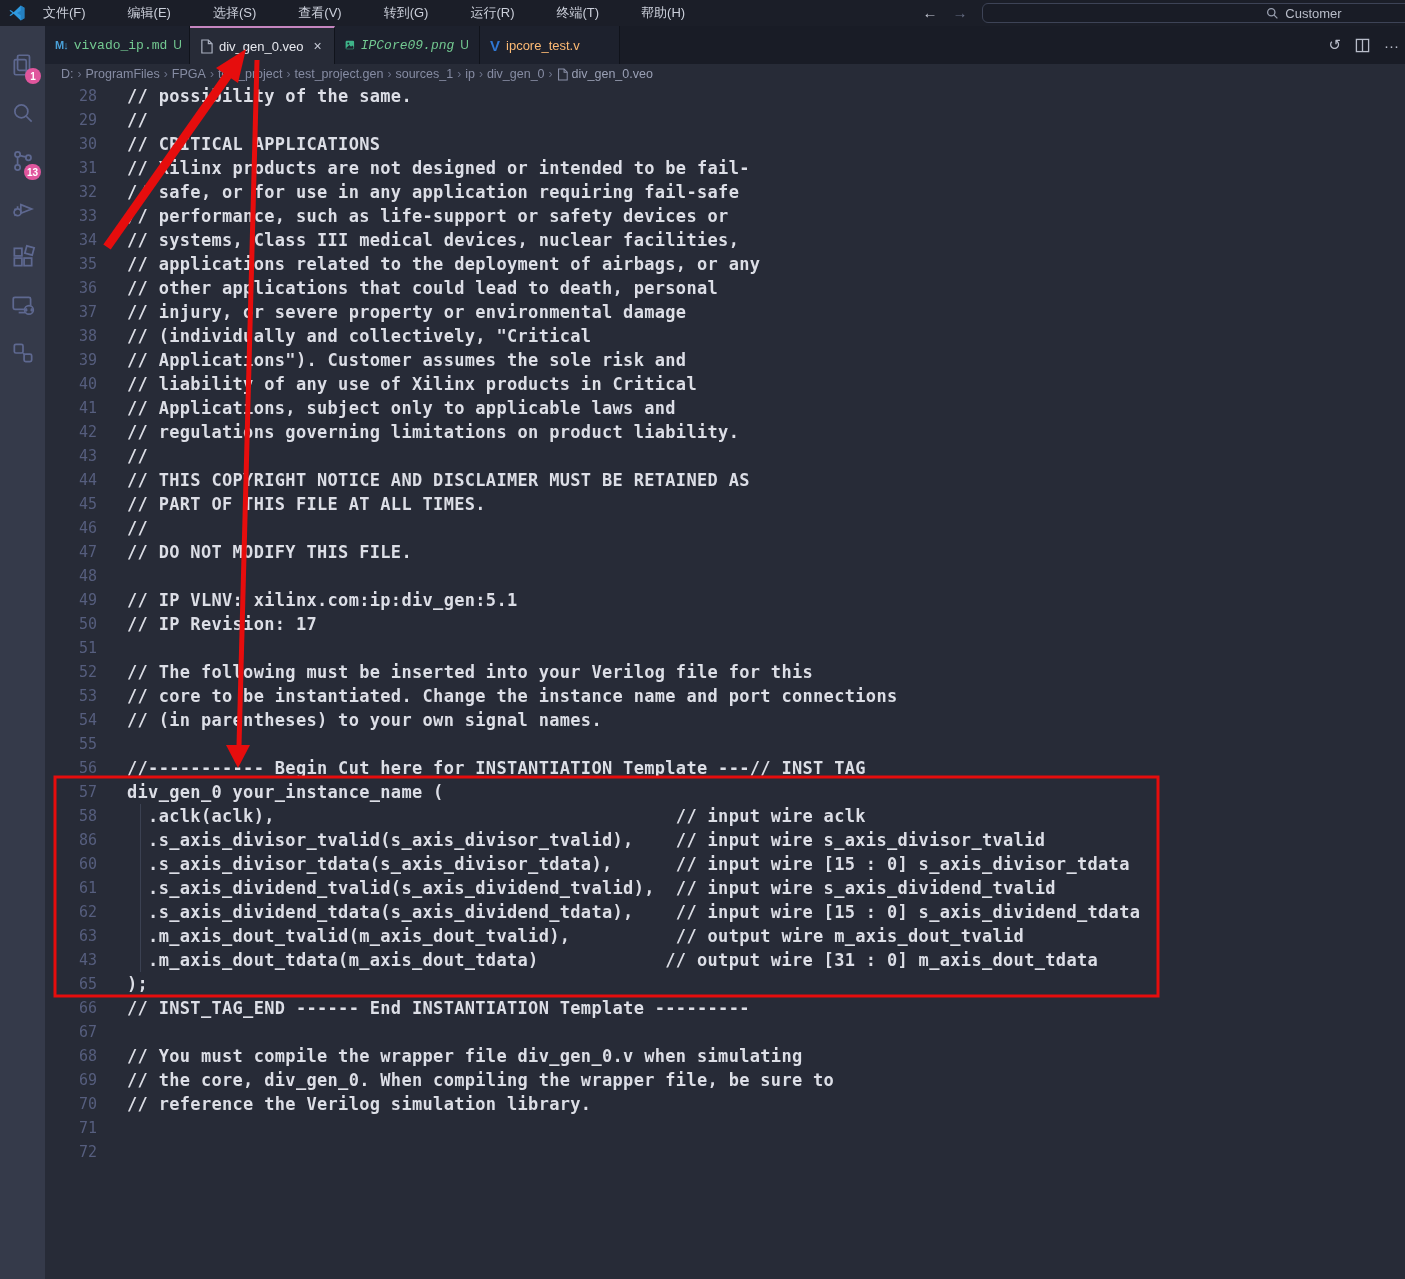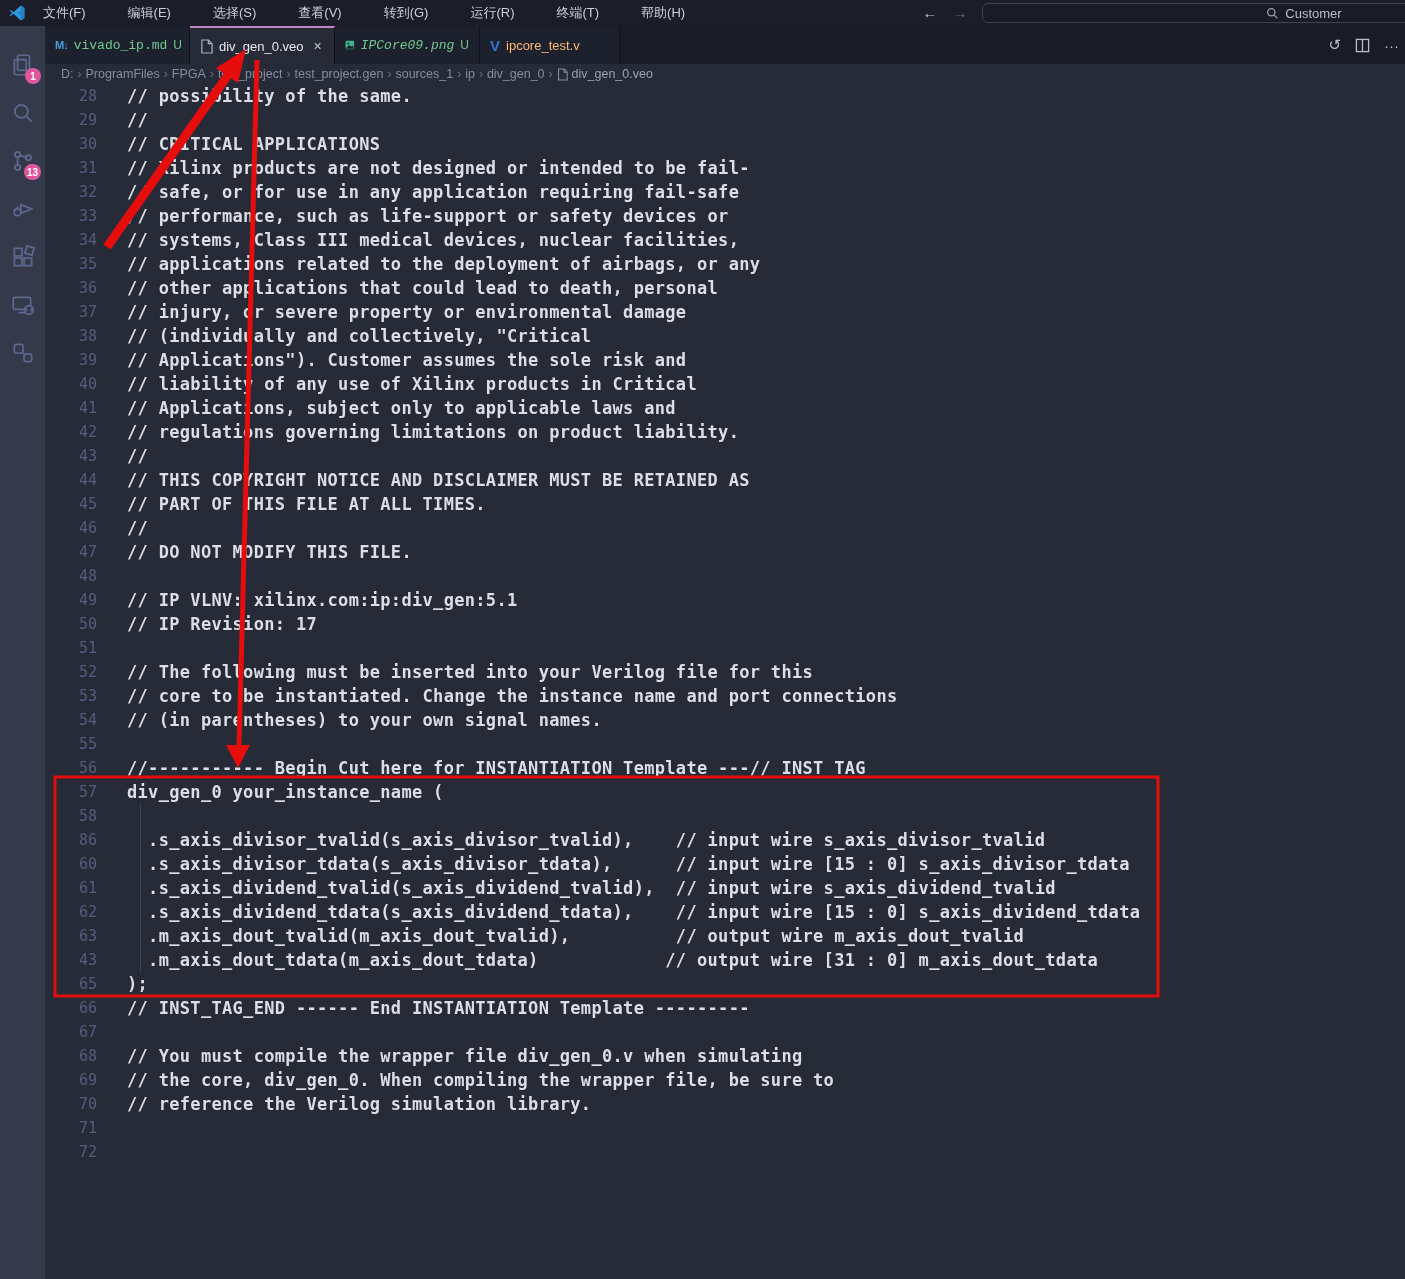--- a/index.html
+++ b/index.html
@@ -346,20 +346,21 @@
     <span class="code">//----------- Begin Cut here for INSTANTIATION Template ---// INST_TAG</span>
   </div>
 
   <div class="line">
     <span class="ln">57</span>
     <span class="code">div_gen_0 your_instance_name (</span>
   </div>
 
   <div class="line">
     <span class="ln">58</span>
+    <span class="code">  .aclk(aclk),                                      // input wire aclk</span>
   </div>
 
   <div class="line">
     <span class="ln">86</span>
     <span class="code">  .s_axis_divisor_tvalid(s_axis_divisor_tvalid),    // input wire s_axis_divisor_tvalid</span>
   </div>
 
   <div class="line">
     <span class="ln">60</span>
     <span class="code">  .s_axis_divisor_tdata(s_axis_divisor_tdata),      // input wire [15 : 0] s_axis_divisor_tdata</span>

